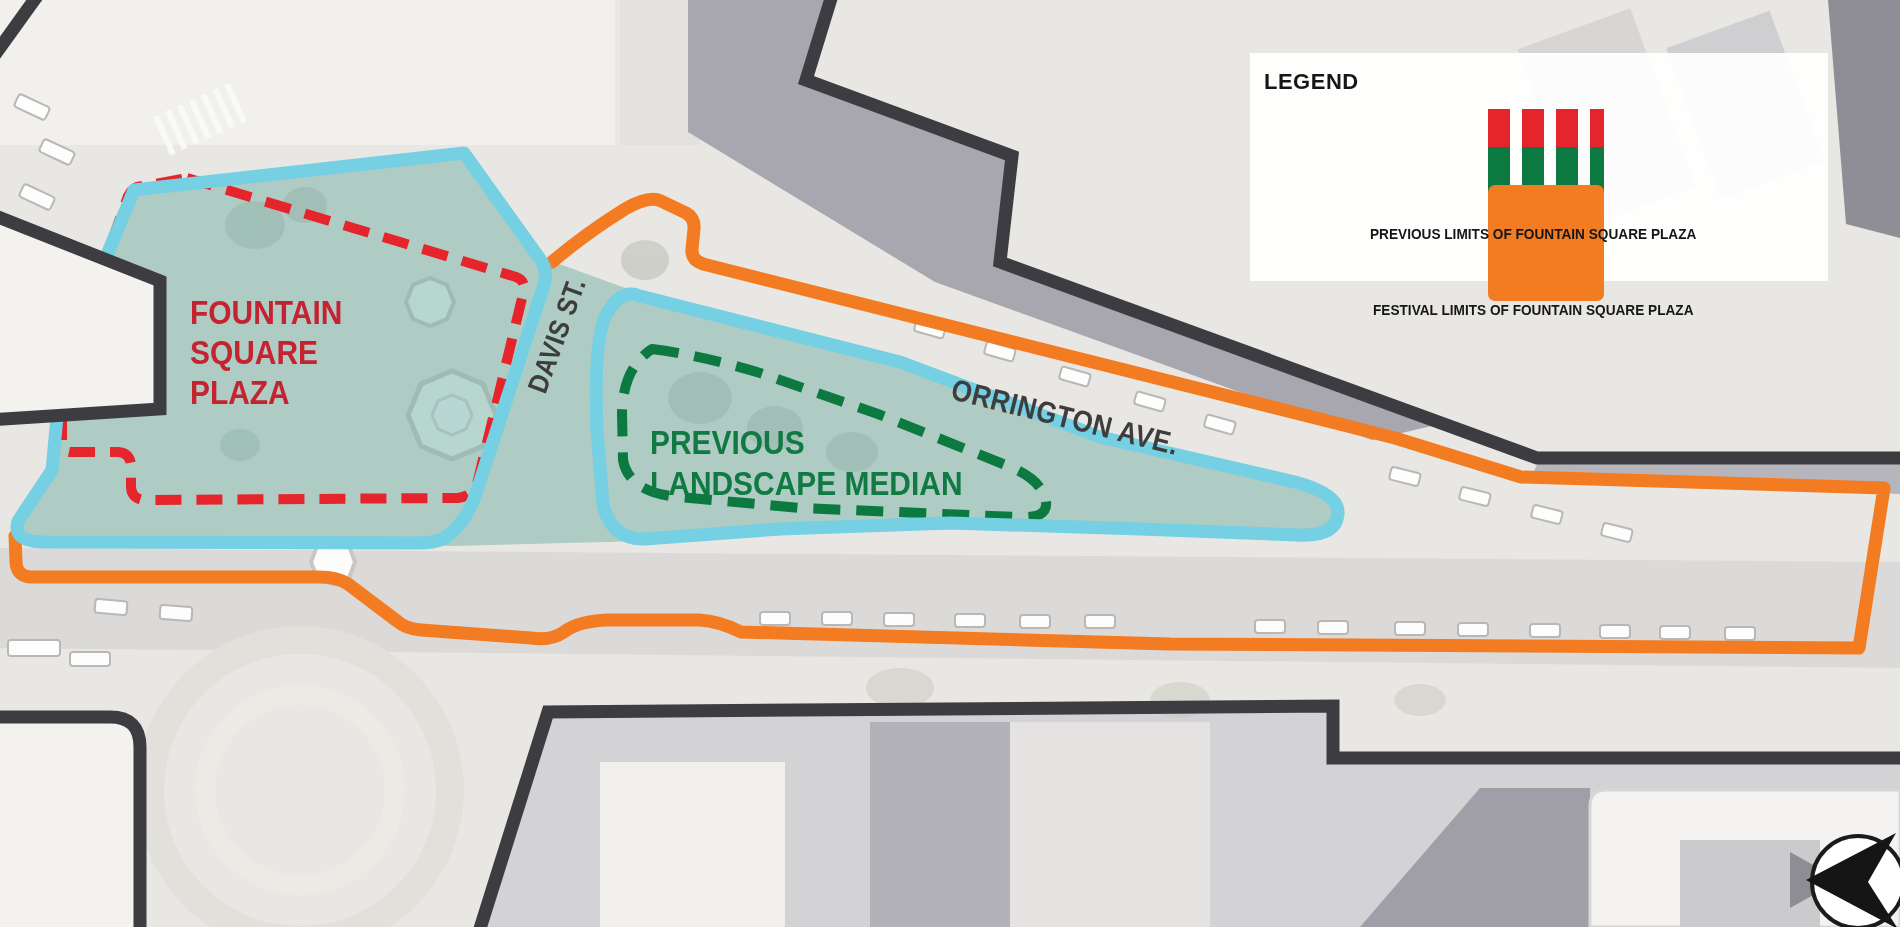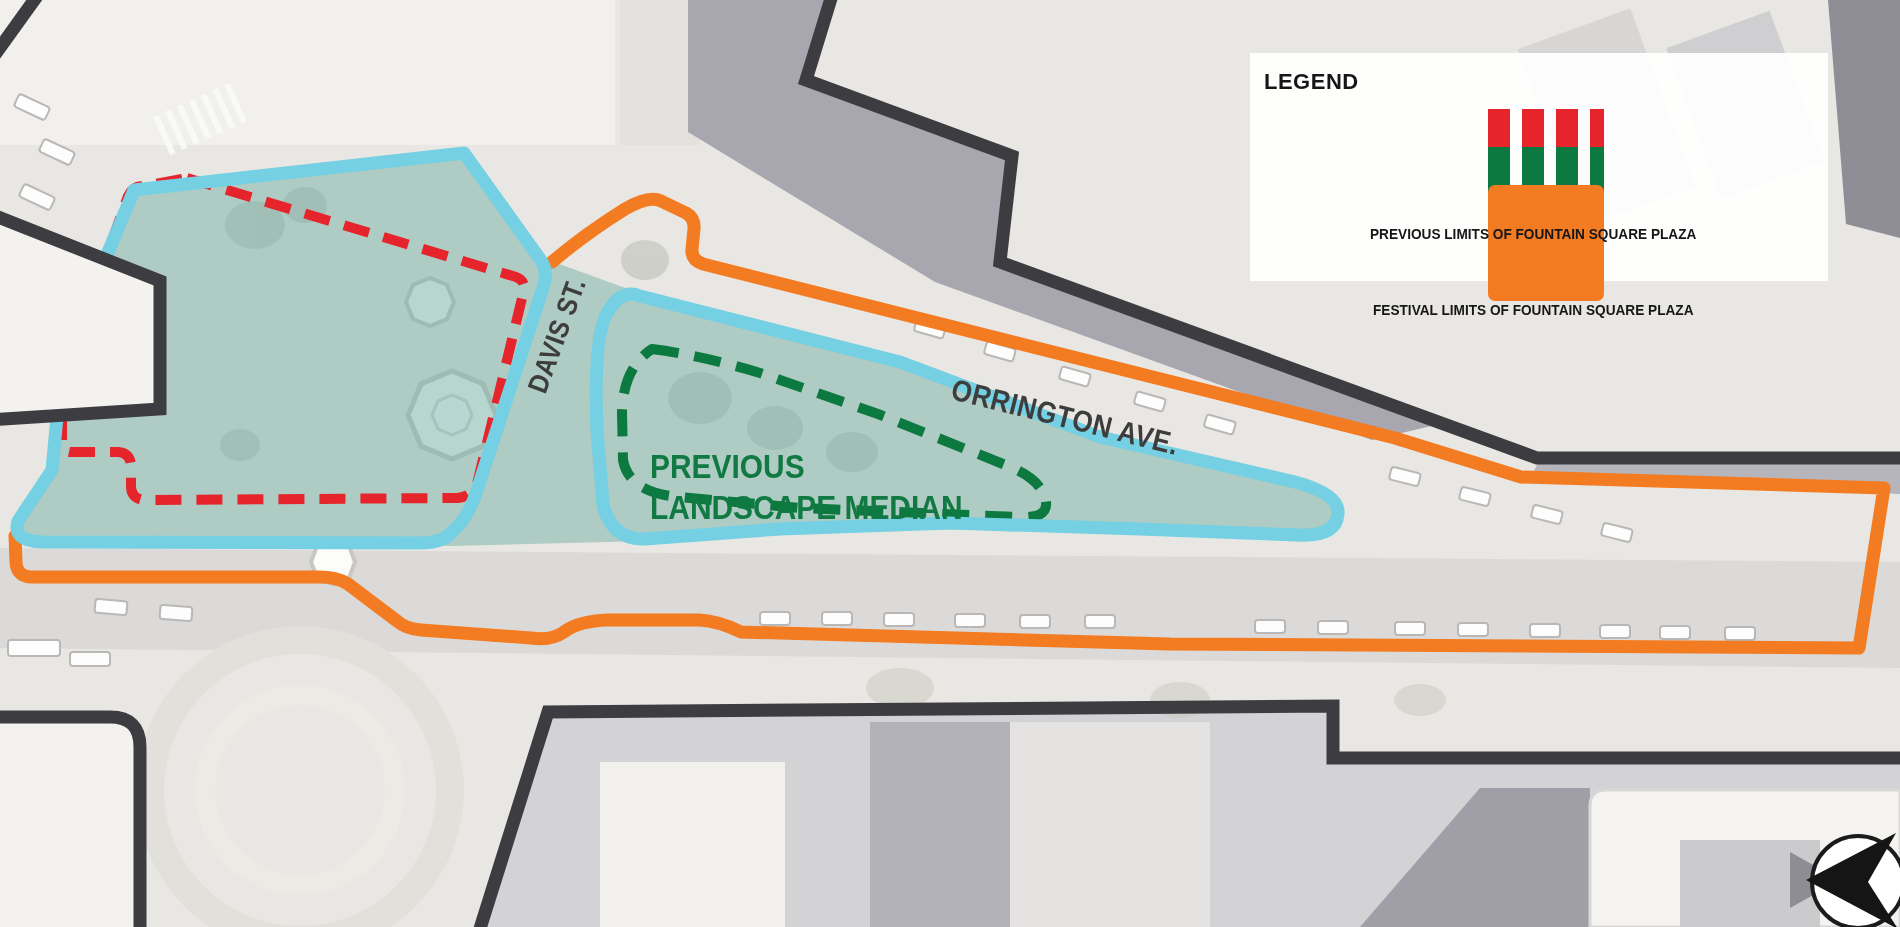--- a/index.html
+++ b/index.html
@@ -3,21 +3,21 @@
 <meta charset="utf-8">
 <style>
   html,body{margin:0;padding:0;}
   body{width:1900px;height:927px;overflow:hidden;position:relative;
        font-family:"Liberation Sans", sans-serif;background:#e9e7e3;}
   .stage{position:absolute;left:0;top:0;width:1900px;height:927px;overflow:hidden;}
   svg{position:absolute;left:0;top:0;}
   .maplabel{position:absolute;font-weight:bold;color:#3e3d3d;letter-spacing:.5px;white-space:nowrap;}
   .cond{display:inline-block;transform:scaleX(.88);transform-origin:left center;}
   .plaza-label{left:190px;top:292px;font-size:34px;line-height:40px;color:#c4232f;letter-spacing:0;}
-  .median-label{left:650px;top:422px;font-size:34px;line-height:41px;color:#107a42;letter-spacing:0;margin-top:24px;}
+  .median-label{left:650px;top:422px;font-size:34px;line-height:41px;color:#107a42;letter-spacing:0;}
   .davis{left:470px;top:312px;width:180px;font-size:28px;transform:rotate(-70deg);transform-origin:center;text-align:center;}
   .orrington{left:952px;top:372px;font-size:30px;transform:rotate(14deg);transform-origin:left center;}
   .sherman{left:1022px;top:560px;font-size:30px;}
   .legend{position:absolute;left:1250px;top:53px;width:578px;height:228px;
           background:rgba(255,255,255,.93);box-sizing:border-box;padding:16px 0 0 14px;}
   .legend-title{font-weight:bold;font-size:22px;color:#161616;letter-spacing:.5px;margin:0 0 14px 0;}
   .legend-row{display:flex;align-items:center;height:38px;flex-direction:column;}
   .swatch{width:116px;flex:0 0 116px;}
   .sw-dash{height:10px;}
   .sw-solid{height:13px;border-radius:7px;}
@@ -147,20 +147,25 @@
 
   <g stroke="#3d3c40" stroke-width="13" fill="none">
     <path d="M-12 213 L160 281 L160 409 L-12 420 Z" fill="#f3f2ef"></path>
     <path d="M833 -8 L806 80 L1012 156 L1000 262 L1537 458 L1905 458"></path>
     <path d="M478 935 L548 712 L1333 706 L1333 758 L1910 758"></path>
     <path d="M-10 717 L110 717 Q140 717 140 747 L140 935"></path>
     <path d="M-6 56 L40 -8"></path>
   </g>
 </svg>
 
+<div class="maplabel plaza-label">
+  <div><span class="cond">FOUNTAIN</span></div>
+  <div><span class="cond">SQUARE</span></div>
+  <div><span class="cond">PLAZA</span></div>
+</div>
 
 <div class="maplabel median-label">
   <div><span class="cond">PREVIOUS</span></div>
   <div><span class="cond">LANDSCAPE MEDIAN</span></div>
 </div>
 
 <div class="maplabel davis">
   <span class="cond">DAVIS ST.</span>
 </div>
 <div class="maplabel orrington">

